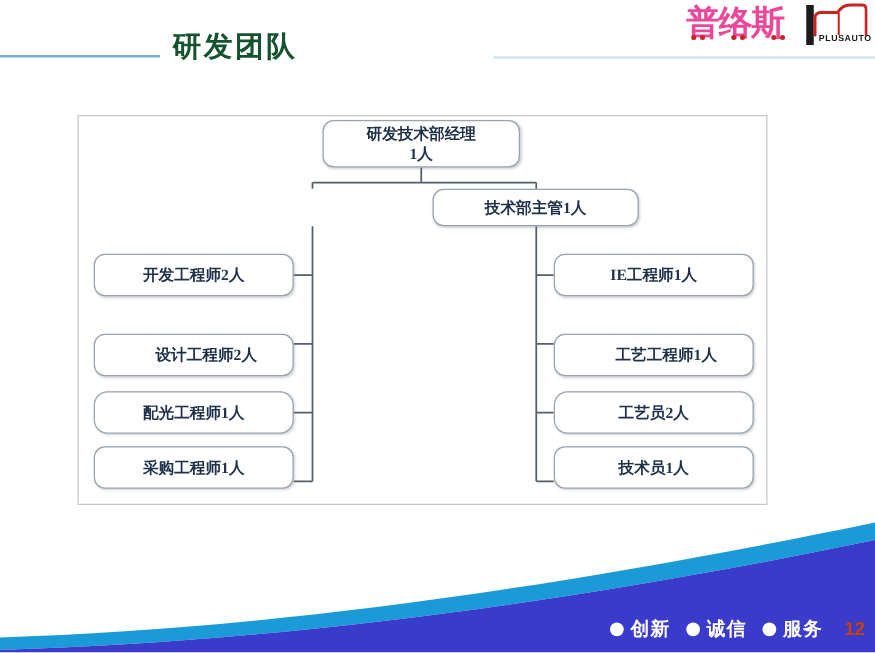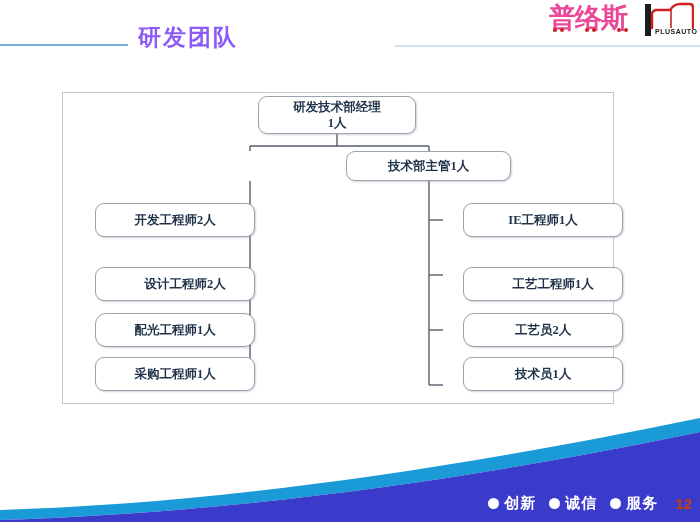--- a/index.html
+++ b/index.html
@@ -31,21 +31,21 @@
     position: absolute;
     left: 395px; top: 45px;
     width: 305px; height: 2px;
     background: #cfe2f3;
   }
   .page-title {
     position: absolute;
     left: 138px; top: 22px;
     font-size: 23px;
     font-weight: bold;
-    color: #8b5cf6;
+    color: #14532d;
     letter-spacing: 2px;
     font-family: "Liberation Serif", "DejaVu Serif", serif;
   }
 
   
   .logo {
     position: absolute;
     right: 6px; top: 2px;
     width: 145px; height: 40px;
   }
@@ -120,21 +120,21 @@
     flex-direction: column;
     font-family: "Liberation Serif", "DejaVu Serif", serif;
     box-shadow: 1px 1px 2px rgba(120,130,145,0.35);
     line-height: 16px;
     z-index: 3;
   }
   .node.manager  { left: 195px; top: 3px;   width: 158px; height: 38px; }
   .node.sup-l    { left: 105px; top: 58px;  width: 165px; height: 30px; }
   .node.sup-r    { left: 283px; top: 58px;  width: 165px; height: 30px; font-family: Liberation Serif, serif; }
 
-  .node.leaf     { width: 160px; height: 34px; margin-left: 20px; }
+  .node.leaf     { width: 160px; height: 34px; }
   .col-left  .node.leaf { left: 12px; }
   .col-right .node.leaf { left: 380px; }
 
   .r0 { top: 110px; }
   .r1 { top: 174px; padding-left: 20px; }
   .r2 { top: 220px; border-radius: 11px; }
   .r3 { top: 264px; }
 
   
   .wave {

